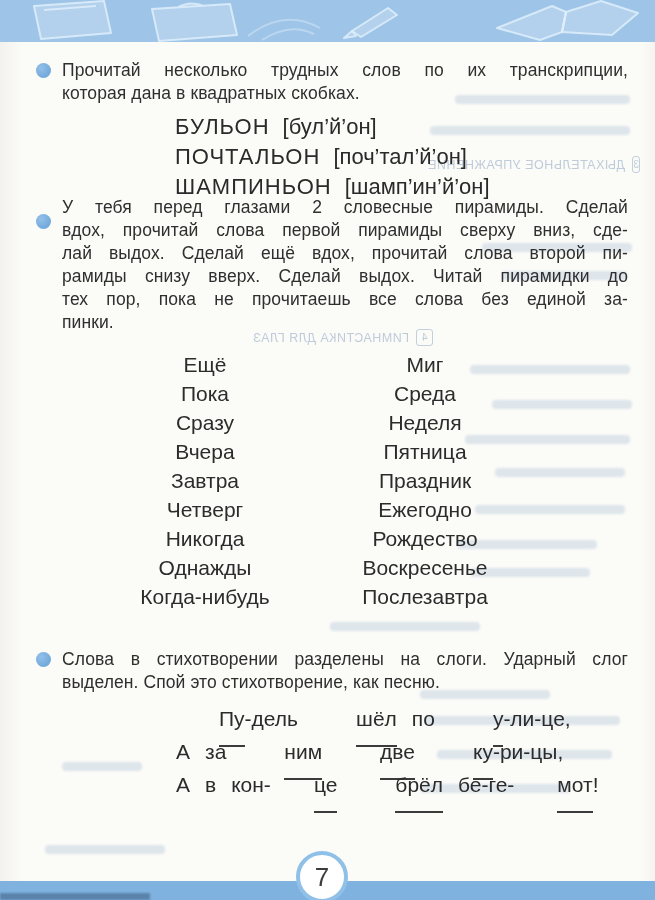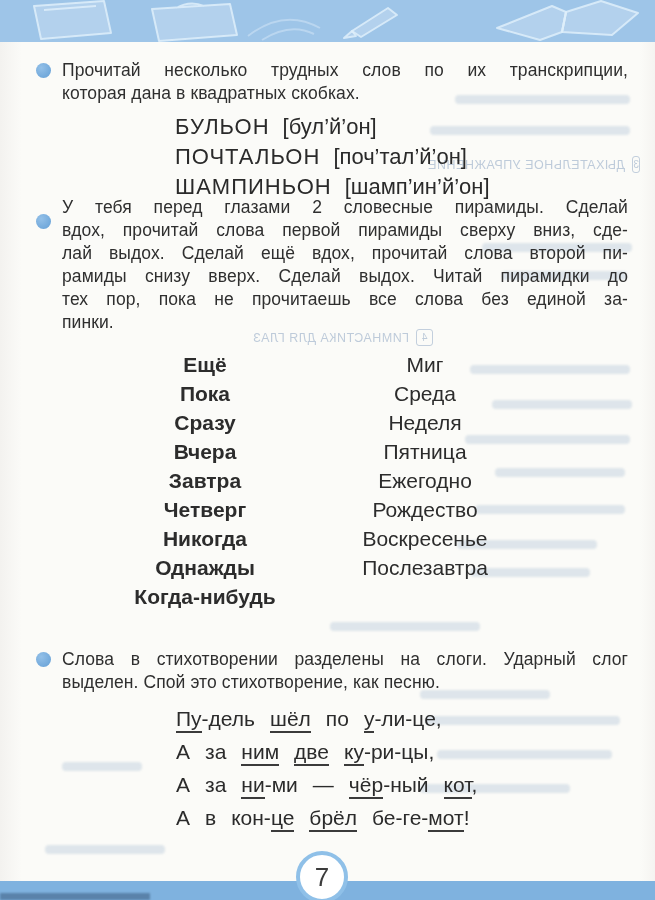--- a/index.html
+++ b/index.html
@@ -51,29 +51,29 @@
     font-size:17.5px;line-height:23px;letter-spacing:.1px;
     text-align:justify;text-align-last:justify;text-justify:inter-word;
   }
   .para .iline:last-child{text-align-last:left;}
   
   .twords{position:absolute;left:175px;top:112px;z-index:2;}
   .trow{font-size:22px;line-height:30px;color:#2a2a2a;white-space:nowrap;}
   .tword{letter-spacing:1px;margin-right:13px;}
   
   .pyr{position:absolute;top:350px;width:230px;text-align:center;z-index:2;}
-  .pyr-left{left:90px;font-weight:bold;}
+  .pyr-left{left:90px;}
   .pyr-right{left:310px;}
   .pyr-word{font-size:21px;line-height:29px;color:#2c2c2c;white-space:nowrap;}
   
   .poem{position:absolute;left:176px;top:702px;z-index:2;}
   .poem-line{font-size:21px;line-height:33px;color:#2b2b2b;white-space:nowrap;}
   .poem-word{display:inline-block;}
   .poem-word + .poem-word{margin-left:15px;}
-  .poem .u{border-bottom:2px solid #3b3b3b;padding-bottom:1px;}
+  .poem .u{border-bottom:2px solid #3b3b3b;padding-bottom:15px;margin-left:43px;}
 </style>
 </head>
 <body>
 
 <div class="page">
 
   <div class="bleed">
     <div class="bleed-h" style="left:428px;top:156px;width:212px;">
       <span class="bleed-box">3</span>
       <span>ДЫХАТЕЛЬНОЕ УПРАЖНЕНИЕ</span>
@@ -166,37 +166,37 @@
       <div class="pyr-word">Никогда</div>
       <div class="pyr-word">Однажды</div>
       <div class="pyr-word">Когда-нибудь</div>
     </div>
   <div class="pyr pyr-right">
 
   <div class="pyr-word">Миг</div>
       <div class="pyr-word">Среда</div>
       <div class="pyr-word">Неделя</div>
       <div class="pyr-word">Пятница</div>
+      <div class="pyr-word">Праздник</div>
       <div class="pyr-word">Ежегодно</div>
       <div class="pyr-word">Рождество</div>
       <div class="pyr-word">Воскресенье</div>
       <div class="pyr-word">Послезавтра</div>
     </div>
 
   <span class="bullet" style="top:652px"></span>
   <div class="para" style="top:648px">
 
   <div class="iline">Слова в стихотворении разделены на слоги. Ударный слог</div>
       <div class="iline">выделен. Спой это стихотворение, как песню.</div>
     </div>
 
   <div class="poem" id="poem">
       <div class="poem-line"><span class="poem-word"><span class="u">Пу</span><span>-дель</span></span><span class="poem-word"><span class="u">шёл</span></span><span class="poem-word"><span>по</span></span><span class="poem-word"><span class="u">у</span><span>-ли-це,</span></span></div>
       <div class="poem-line"><span class="poem-word"><span>А</span></span><span class="poem-word"><span>за</span></span><span class="poem-word"><span class="u">ним</span></span><span class="poem-word"><span class="u">две</span></span><span class="poem-word"><span class="u">ку</span><span>-ри-цы,</span></span></div>
-      <div class="poem-line"><span class="poem-word"><span>А</span></span><span class="poem-word"><span>за</span></span><span class="poem-word"><span class="u">ни</span><span>-ми</span></span><span class="poem-word"><span>—</span></span><span class="poem-word"><span class="u">чёр</span><span>-ный</span></span><span class="poem-word"><span class="u">кот</span><span>,</span></span></div>
       <div class="poem-line"><span class="poem-word"><span>А</span></span><span class="poem-word"><span>в</span></span><span class="poem-word"><span>кон-</span><span class="u">це</span></span><span class="poem-word"><span class="u">брёл</span></span><span class="poem-word"><span>бе-ге-</span><span class="u">мот</span><span>!</span></span></div>
     </div>
 
   <div class="bottom-bar"></div>
   <div class="bottom-dark"></div>
   <div class="page-badge">
     <span>7</span>
   </div>
 
 </div>

